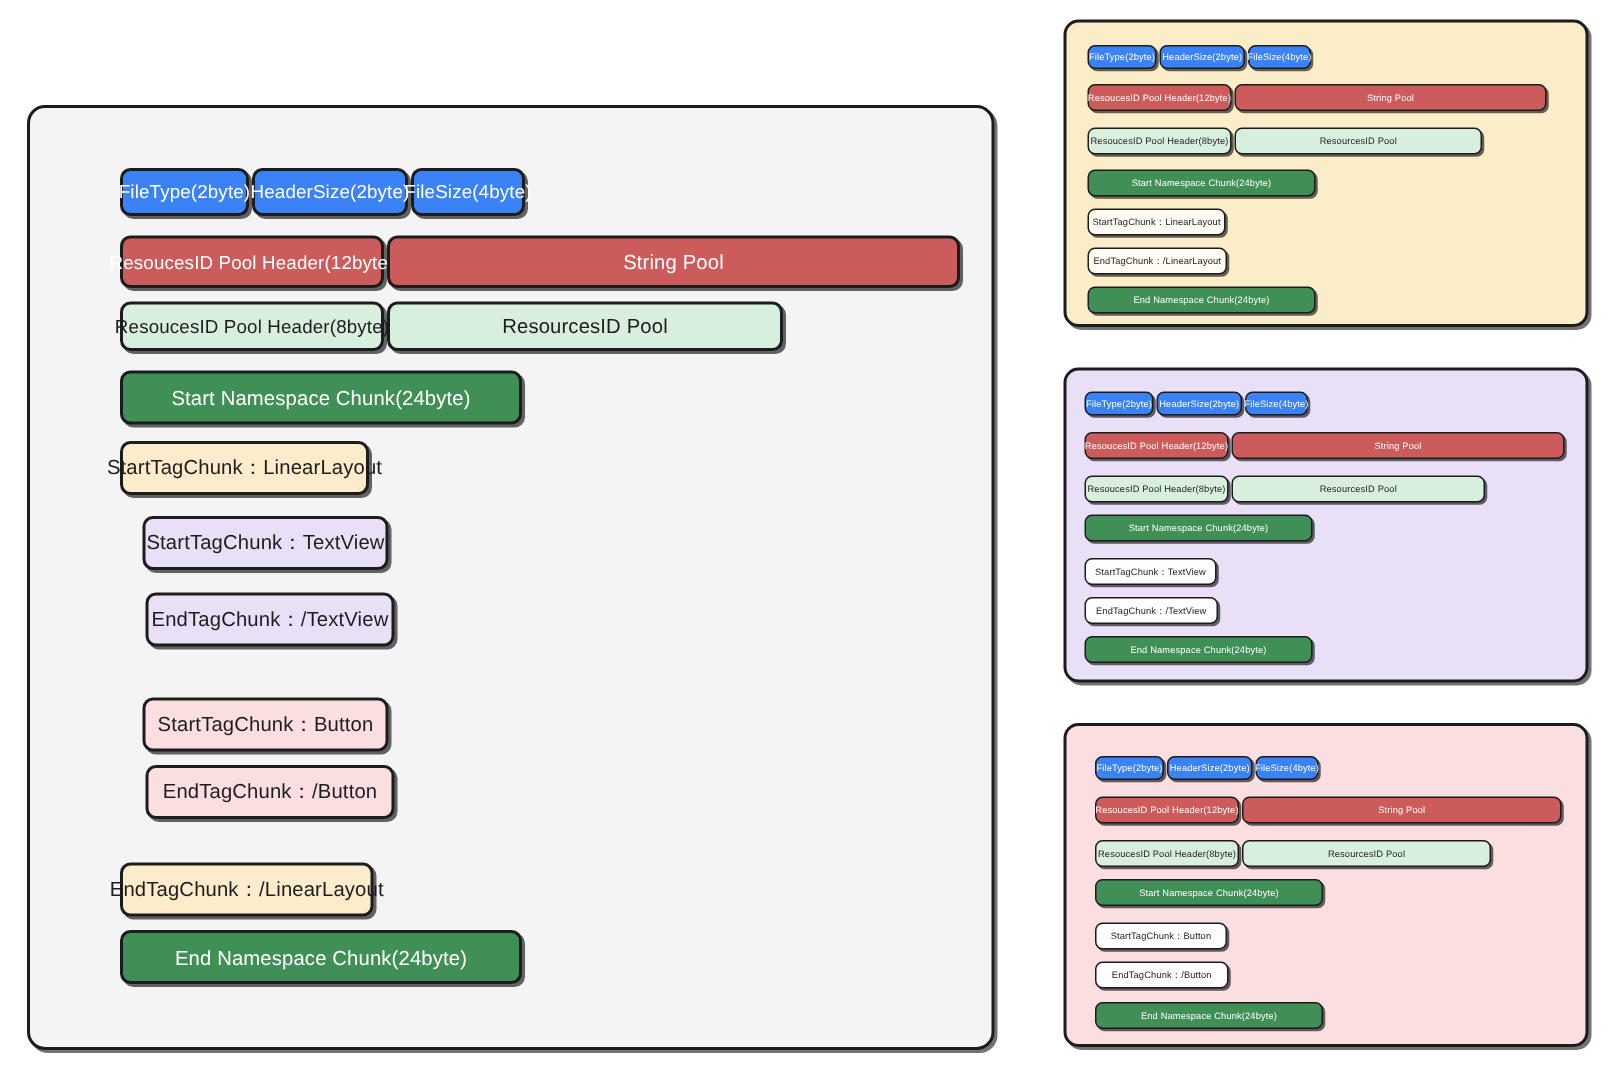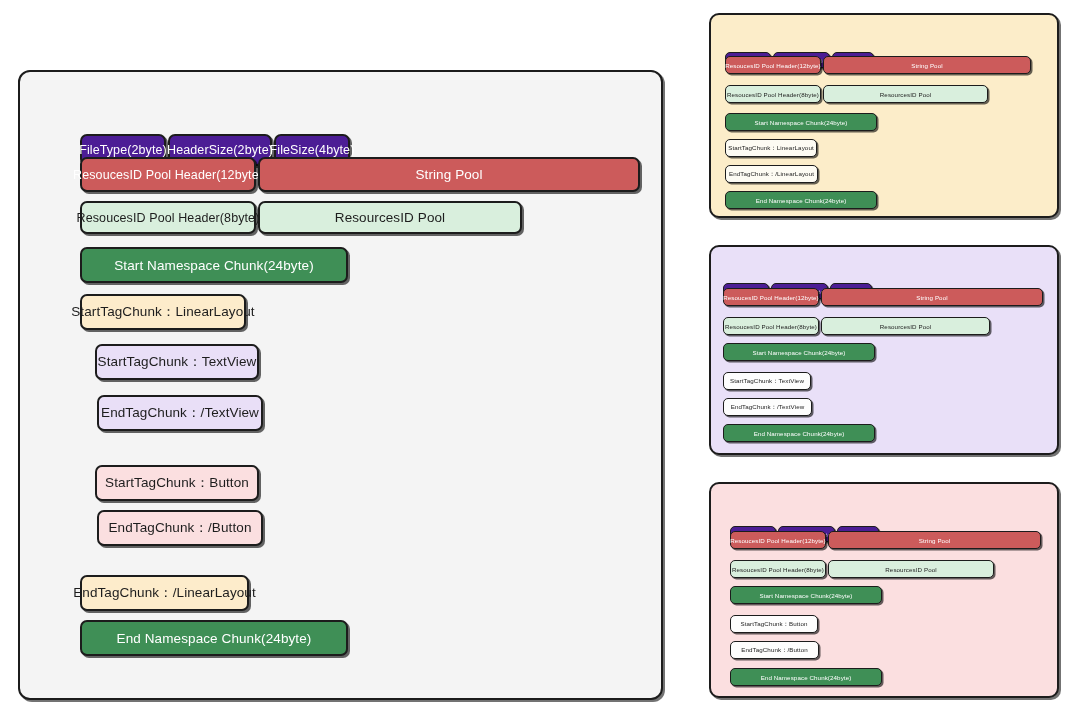--- a/index.html
+++ b/index.html
@@ -64,21 +64,21 @@
     display: flex;
     align-items: center;
     justify-content: center;
     text-align: center;
     white-space: nowrap;
     box-shadow: 2px 2px 0 rgba(0,0,0,0.6);
     letter-spacing: 0.1px;
   }
 
   
-  .c-blue        { background: #4c1d95; color: #ffffff; margin-top: 22px; }
+  .c-blue        { background: #3b82f6; color: #ffffff; }
   .c-red         { background: #cc5b5b; color: #ffffff; }
   .c-lightgreen  { background: #d9efdd; color: #1d1d1d; }
   .c-green       { background: #3f8f56; color: #ffffff; }
   .c-yellow      { background: #fdeccb; color: #1d1d1d; }
   .c-purple      { background: #e9dff7; color: #1d1d1d; }
   .c-pink        { background: #fbdfe0; color: #1d1d1d; }
   .c-white       { background: #fdfbf3; color: #1d1d1d; }
   .c-whiteplain  { background: #fdfdfd; color: #1d1d1d; }
 
   

